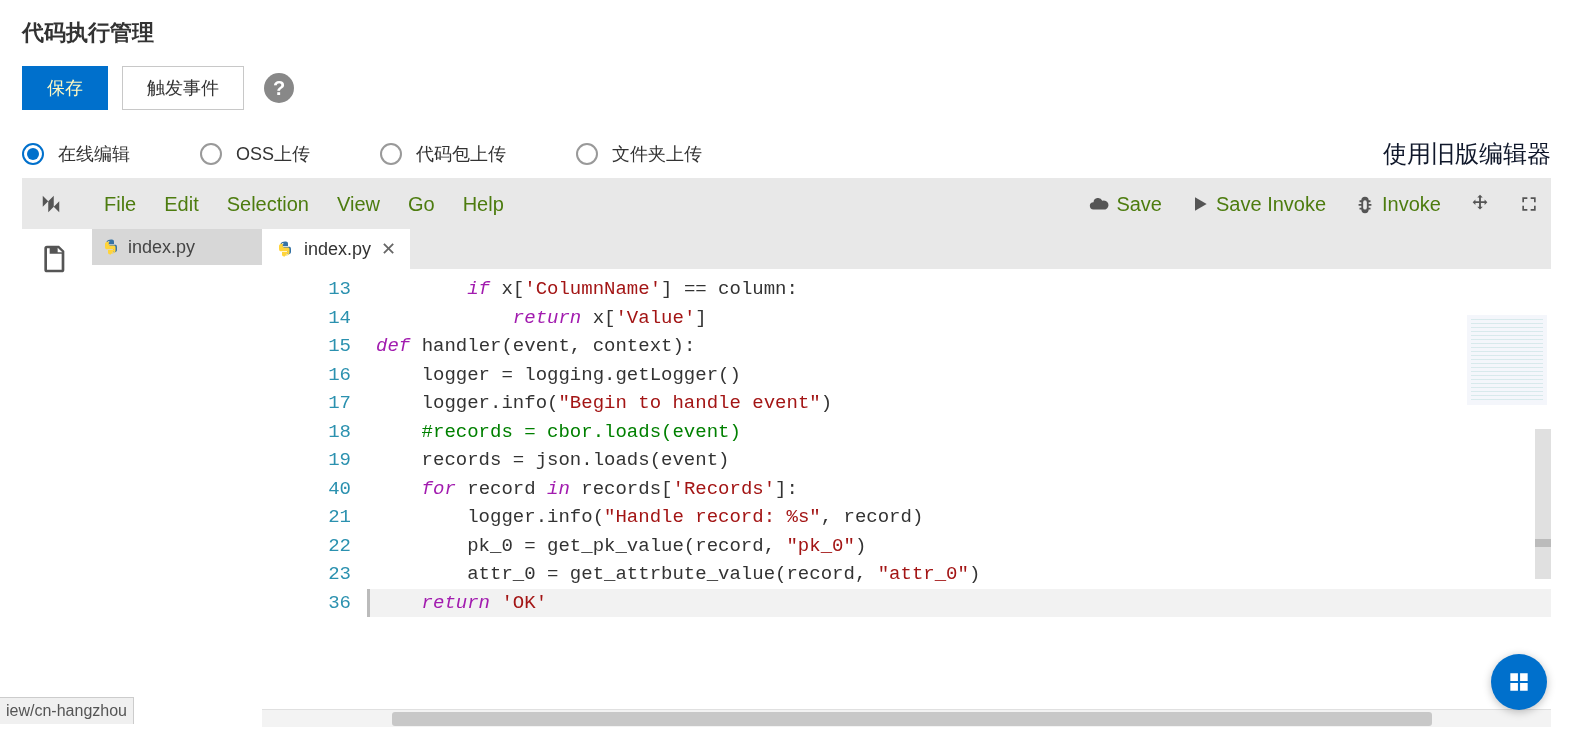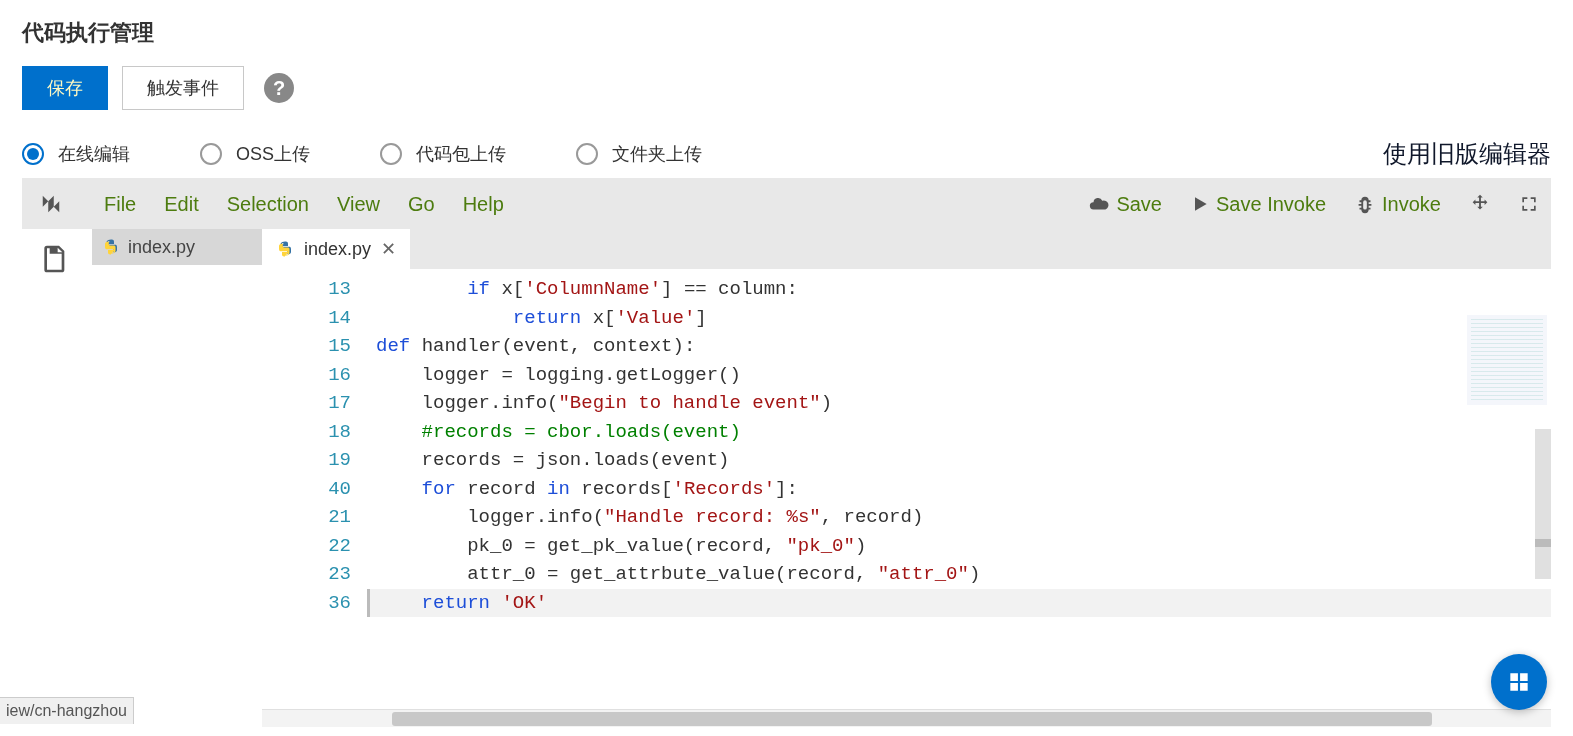--- a/index.html
+++ b/index.html
@@ -42,21 +42,21 @@
   .tabbar { height: 40px; background: #e8e8e8; display: flex; align-items: flex-end; }
   .tab { background: #fff; height: 40px; display: flex; align-items: center; gap: 10px; padding: 0 14px; font-size: 18px; color: #333; cursor: pointer; }
   .tab .close-x { font-size: 18px; color: #666; }
 
   .code-area { flex: 1; display: flex; font-family: "SFMono-Regular", Consolas, "Liberation Mono", Menlo, monospace; font-size: 19px; line-height: 28.5px; overflow: hidden; position: relative; }
   .gutter { width: 105px; text-align: right; padding-right: 16px; color: #2b91af; user-select: none; padding-top: 6px; }
   .gutter div { height: 28.5px; }
   .code { flex: 1; white-space: pre; color: #333; padding-top: 6px; position: relative; }
   .code-line { height: 28.5px; padding-left: 6px; border-left: 3px solid transparent; }
   .code-line.hl { background: #f2f2f2; border-left-color: #bbb; }
-  .kw { color: #1d4ed8; }
+  .kw { color: #a21caf; font-style: italic; }
   .str { color: #a31515; }
   .cmt { color: #008000; }
   .fn { color: #333; }
   .py-icon { display:inline-flex; width:18px; height:18px; }
   .minimap { position: absolute; top: 46px; right: 4px; width: 80px; height: 90px; background: linear-gradient(#f3f6fb,#f3f6fb); opacity: 0.9; pointer-events: none; }
   .minimap::before { content:""; position:absolute; inset:4px; background:
     repeating-linear-gradient(#9cc 0 1px, transparent 1px 4px); opacity:0.35; }
 
   .right-scroll-stub { position: absolute; right: 0; top: 200px; width: 16px; height: 150px; background: #e0e0e0; }
   .right-scroll-stub::after { content:""; position:absolute; left:0; top:110px; width:16px; height:8px; background:#bbb; }

